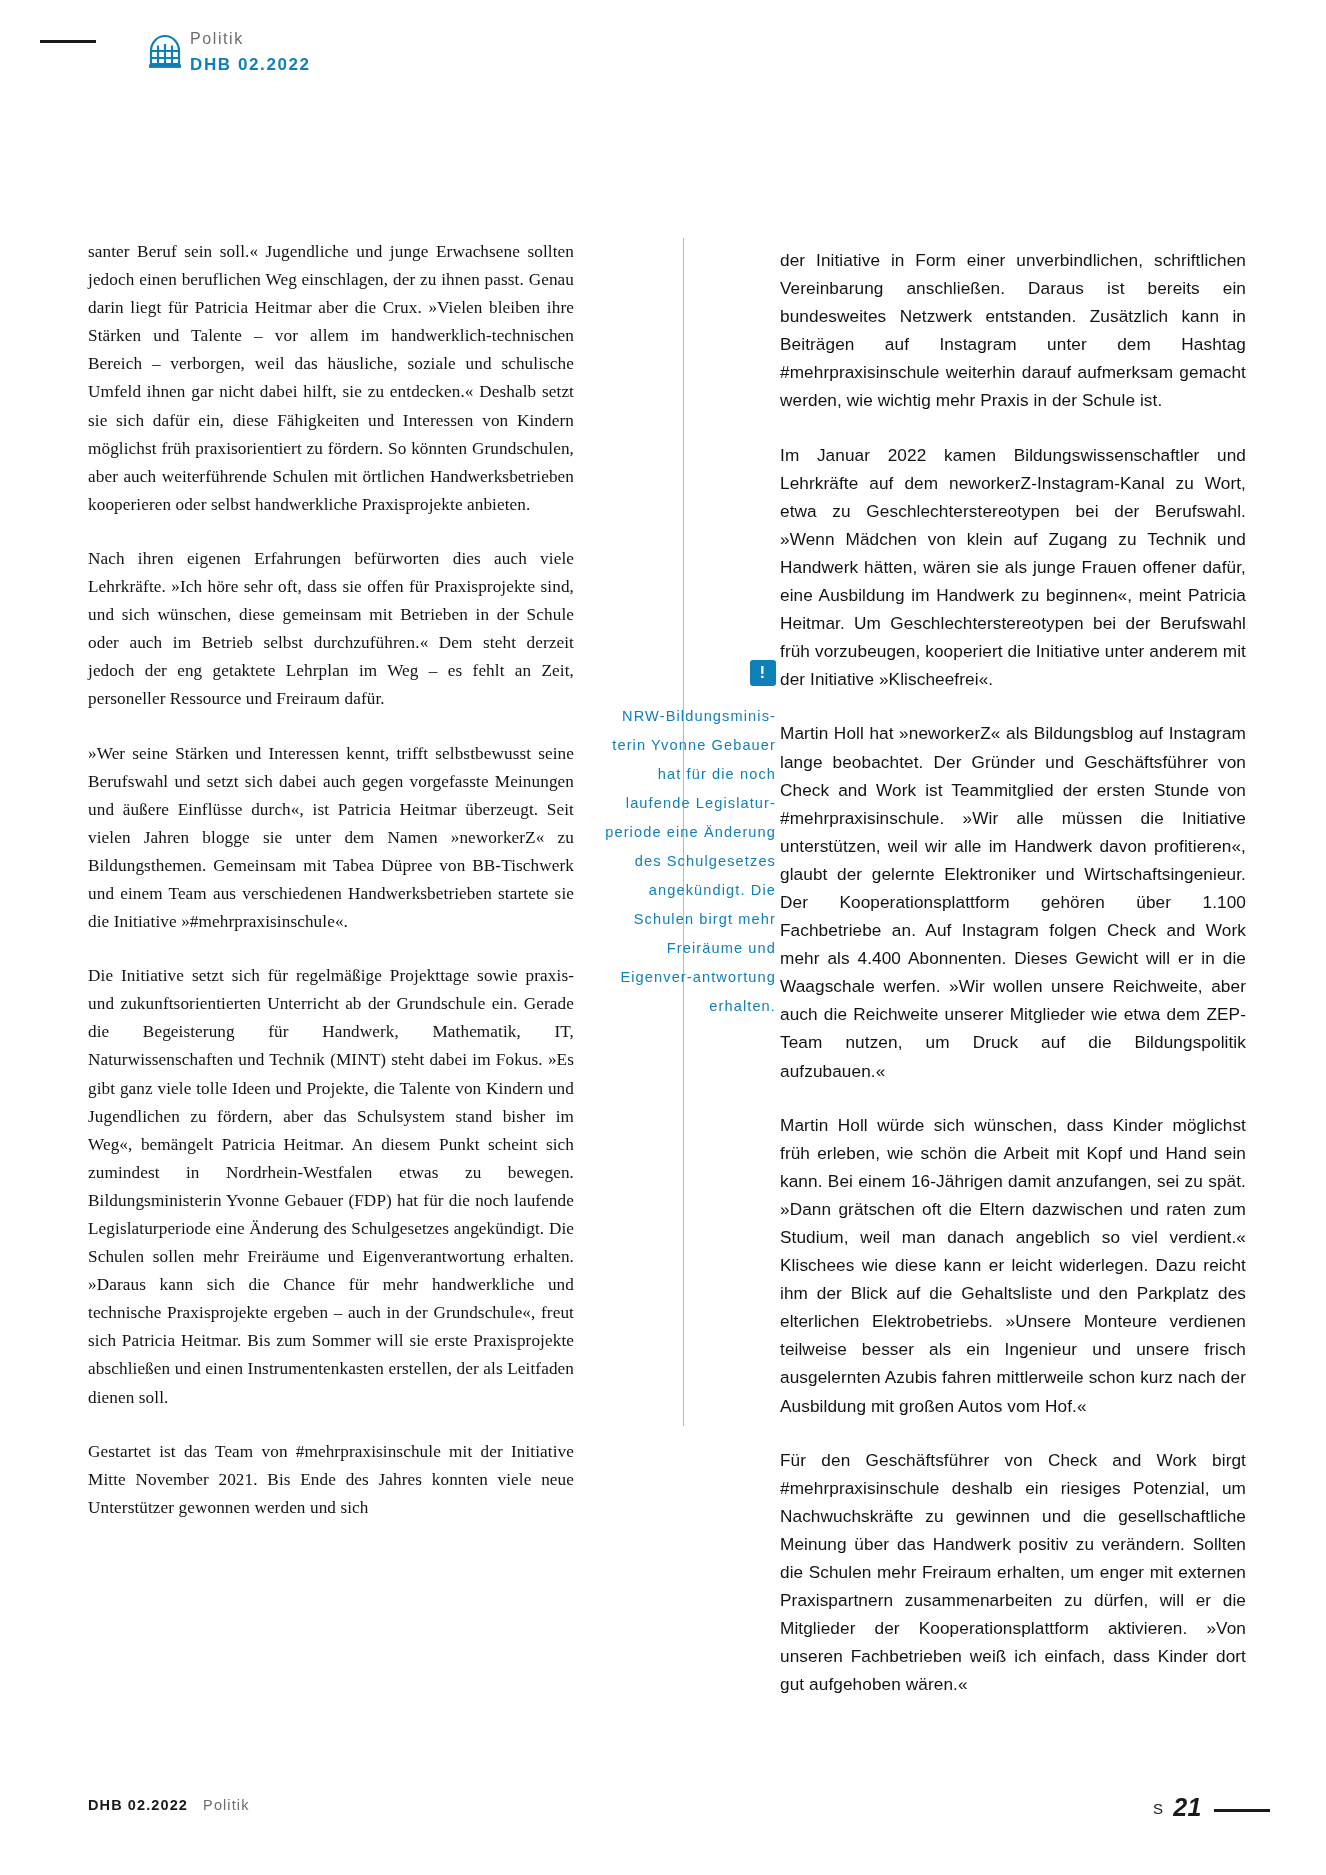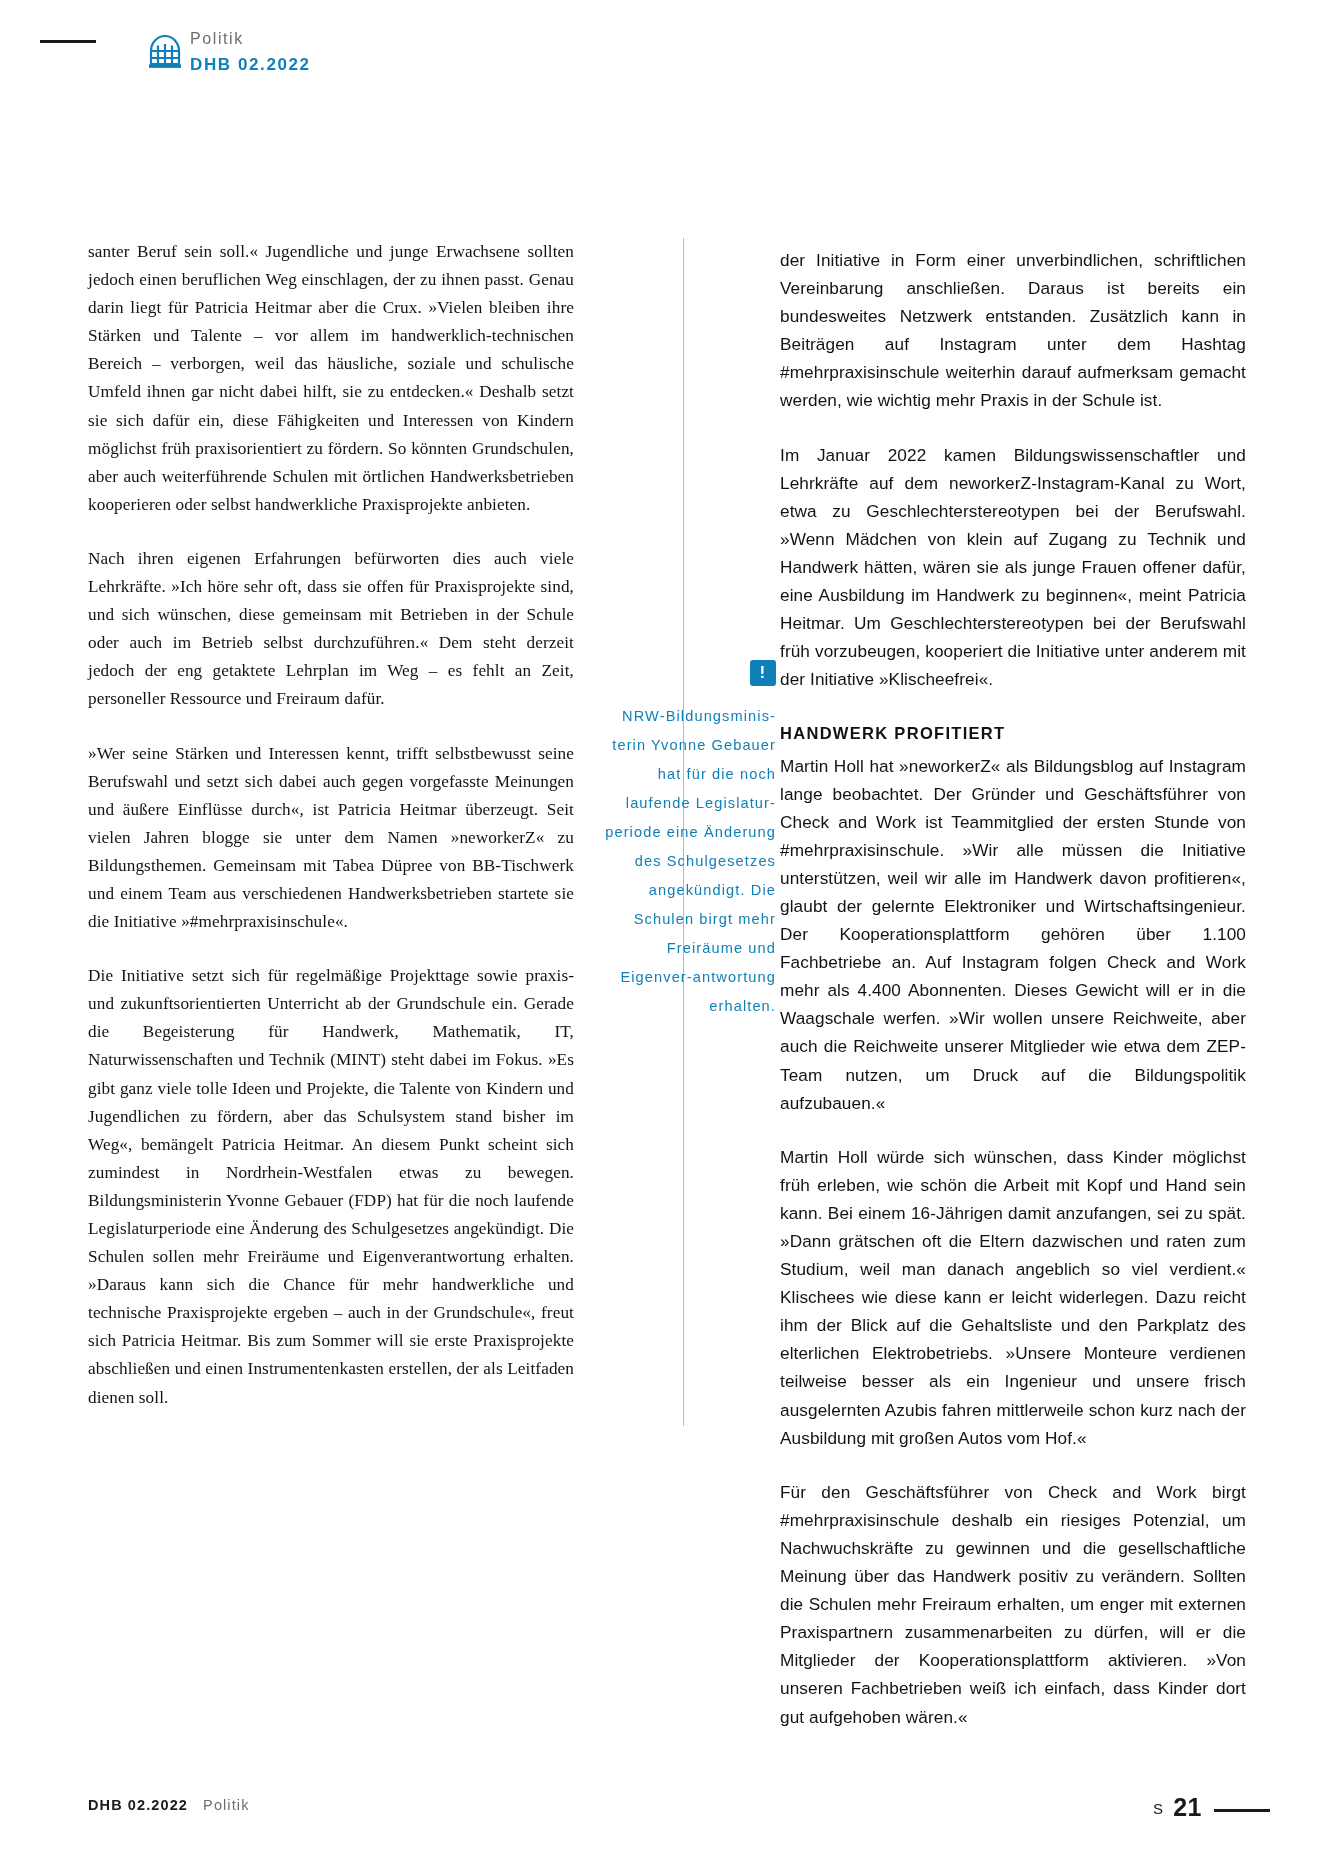--- a/index.html
+++ b/index.html
@@ -151,20 +151,21 @@
     font-size: 15px;
     letter-spacing: 0.5px;
   }
   .footer-s { font-size: 15px; color: #1a1a1a; }
   .footer-page {
     font-size: 25px;
     font-weight: bold;
     color: #1a1a1a;
     margin-left: 5px;
     vertical-align: -2px;
+    font-style: italic;
   }
   .footer-rule {
     position: absolute;
     right: 0;
     top: 16px;
     width: 56px;
     height: 3px;
     background: #1a1a1a;
   }
 </style>
@@ -182,32 +183,32 @@
     <div class="header-kicker">Politik</div>
     <div class="header-issue">DHB 02.2022</div>
   </div>
 </div>
 
 <div class="col col-left">
   <p>santer Beruf sein soll.« Jugendliche und junge Erwachsene sollten jedoch einen beruflichen Weg einschlagen, der zu ihnen passt. Genau darin liegt für Patricia Heitmar aber die Crux. »Vielen bleiben ihre Stärken und Talente – vor allem im handwerklich-technischen Bereich – verborgen, weil das häusliche, soziale und schulische Umfeld ihnen gar nicht dabei hilft, sie zu entdecken.« Deshalb setzt sie sich dafür ein, diese Fähigkeiten und Interessen von Kindern möglichst früh praxisorientiert zu fördern. So könnten Grundschulen, aber auch weiterführende Schulen mit örtlichen Handwerksbetrieben kooperieren oder selbst handwerkliche Praxisprojekte anbieten.</p>
   <p>Nach ihren eigenen Erfahrungen befürworten dies auch viele Lehrkräfte. »Ich höre sehr oft, dass sie offen für Praxisprojekte sind, und sich wünschen, diese gemeinsam mit Betrieben in der Schule oder auch im Betrieb selbst durchzuführen.« Dem steht derzeit jedoch der eng getaktete Lehrplan im Weg – es fehlt an Zeit, personeller Ressource und Freiraum dafür.</p>
   <p>»Wer seine Stärken und Interessen kennt, trifft selbstbewusst seine Berufswahl und setzt sich dabei auch gegen vorgefasste Meinungen und äußere Einflüsse durch«, ist Patricia Heitmar überzeugt. Seit vielen Jahren blogge sie unter dem Namen »neworkerZ« zu Bildungsthemen. Gemeinsam mit Tabea Düpree von BB-Tischwerk und einem Team aus verschiedenen Handwerksbetrieben startete sie die Initiative »#mehrpraxisinschule«.</p>
   <p>Die Initiative setzt sich für regelmäßige Projekttage sowie praxis- und zukunftsorientierten Unterricht ab der Grundschule ein. Gerade die Begeisterung für Handwerk, Mathematik, IT, Naturwissenschaften und Technik (MINT) steht dabei im Fokus. »Es gibt ganz viele tolle Ideen und Projekte, die Talente von Kindern und Jugendlichen zu fördern, aber das Schulsystem stand bisher im Weg«, bemängelt Patricia Heitmar. An diesem Punkt scheint sich zumindest in Nordrhein-Westfalen etwas zu bewegen. Bildungsministerin Yvonne Gebauer (FDP) hat für die noch laufende Legislaturperiode eine Änderung des Schulgesetzes angekündigt. Die Schulen sollen mehr Freiräume und Eigenverantwortung erhalten. »Daraus kann sich die Chance für mehr handwerkliche und technische Praxisprojekte ergeben – auch in der Grundschule«, freut sich Patricia Heitmar. Bis zum Sommer will sie erste Praxisprojekte abschließen und einen Instrumentenkasten erstellen, der als Leitfaden dienen soll.</p>
+  <p>Gestartet ist das Team von #mehrpraxisinschule mit der Initiative Mitte November 2021. Bis Ende des Jahres konnten viele neue Unterstützer gewonnen werden und sich</p>
 </div>
 
 <div class="divider"></div>
 <div class="pullquote">
   <span class="pullquote-icon">!</span>
   <span>NRW-Bildungsminis-terin Yvonne Gebauer hat für die noch laufende Legislatur-periode eine Änderung des Schulgesetzes angekündigt. Die Schulen birgt mehr Freiräume und Eigenver-antwortung erhalten.</span>
 </div>
 
 <div class="col col-right">
   <p>der Initiative in Form einer unverbindlichen, schriftlichen Vereinbarung anschließen. Daraus ist bereits ein bundesweites Netzwerk entstanden. Zusätzlich kann in Beiträgen auf Instagram unter dem Hashtag #mehrpraxisinschule weiterhin darauf aufmerksam gemacht werden, wie wichtig mehr Praxis in der Schule ist.</p>
   <p>Im Januar 2022 kamen Bildungswissenschaftler und Lehrkräfte auf dem neworkerZ-Instagram-Kanal zu Wort, etwa zu Geschlechterstereotypen bei der Berufswahl. »Wenn Mädchen von klein auf Zugang zu Technik und Handwerk hätten, wären sie als junge Frauen offener dafür, eine Ausbildung im Handwerk zu beginnen«, meint Patricia Heitmar. Um Geschlechterstereotypen bei der Berufswahl früh vorzubeugen, kooperiert die Initiative unter anderem mit der Initiative »Klischeefrei«.</p>
-  <h2 class="section-head">HANDWERK PROFITIERT</h2>
   <p>Martin Holl hat »neworkerZ« als Bildungsblog auf Instagram lange beobachtet. Der Gründer und Geschäftsführer von Check and Work ist Teammitglied der ersten Stunde von #mehrpraxisinschule. »Wir alle müssen die Initiative unterstützen, weil wir alle im Handwerk davon profitieren«, glaubt der gelernte Elektroniker und Wirtschaftsingenieur. Der Kooperationsplattform gehören über 1.100 Fachbetriebe an. Auf Instagram folgen Check and Work mehr als 4.400 Abonnenten. Dieses Gewicht will er in die Waagschale werfen. »Wir wollen unsere Reichweite, aber auch die Reichweite unserer Mitglieder wie etwa dem ZEP-Team nutzen, um Druck auf die Bildungspolitik aufzubauen.«</p>
   <p>Martin Holl würde sich wünschen, dass Kinder möglichst früh erleben, wie schön die Arbeit mit Kopf und Hand sein kann. Bei einem 16-Jährigen damit anzufangen, sei zu spät. »Dann grätschen oft die Eltern dazwischen und raten zum Studium, weil man danach angeblich so viel verdient.« Klischees wie diese kann er leicht widerlegen. Dazu reicht ihm der Blick auf die Gehaltsliste und den Parkplatz des elterlichen Elektrobetriebs. »Unsere Monteure verdienen teilweise besser als ein Ingenieur und unsere frisch ausgelernten Azubis fahren mittlerweile schon kurz nach der Ausbildung mit großen Autos vom Hof.«</p>
   <p>Für den Geschäftsführer von Check and Work birgt #mehrpraxisinschule deshalb ein riesiges Potenzial, um Nachwuchskräfte zu gewinnen und die gesellschaftliche Meinung über das Handwerk positiv zu verändern. Sollten die Schulen mehr Freiraum erhalten, um enger mit externen Praxispartnern zusammenarbeiten zu dürfen, will er die Mitglieder der Kooperationsplattform aktivieren. »Von unseren Fachbetrieben weiß ich einfach, dass Kinder dort gut aufgehoben wären.«</p>
 </div>
 
 <div class="footer">
   <div class="footer-left">
     <span class="footer-issue">DHB 02.2022</span>
     <span class="footer-section">Politik</span>
   </div>

